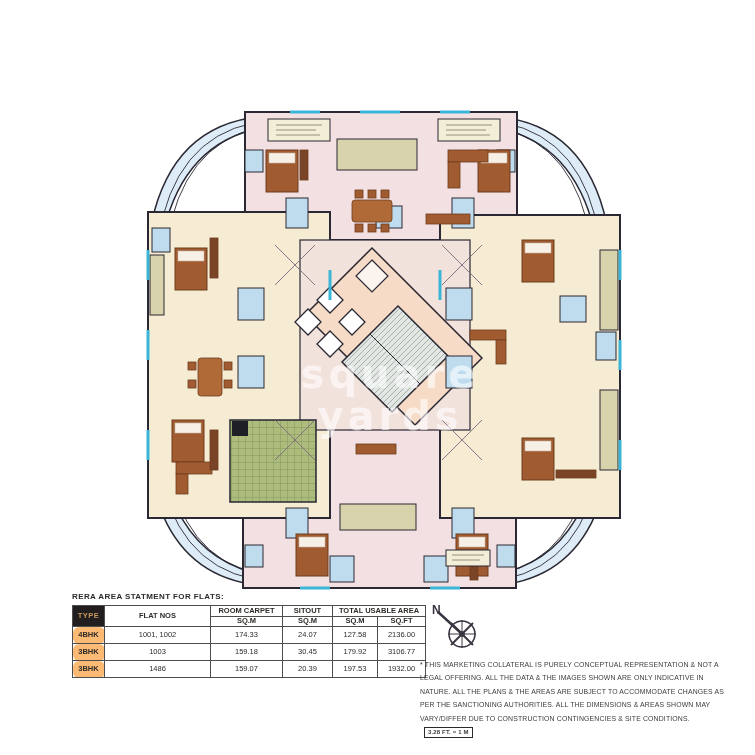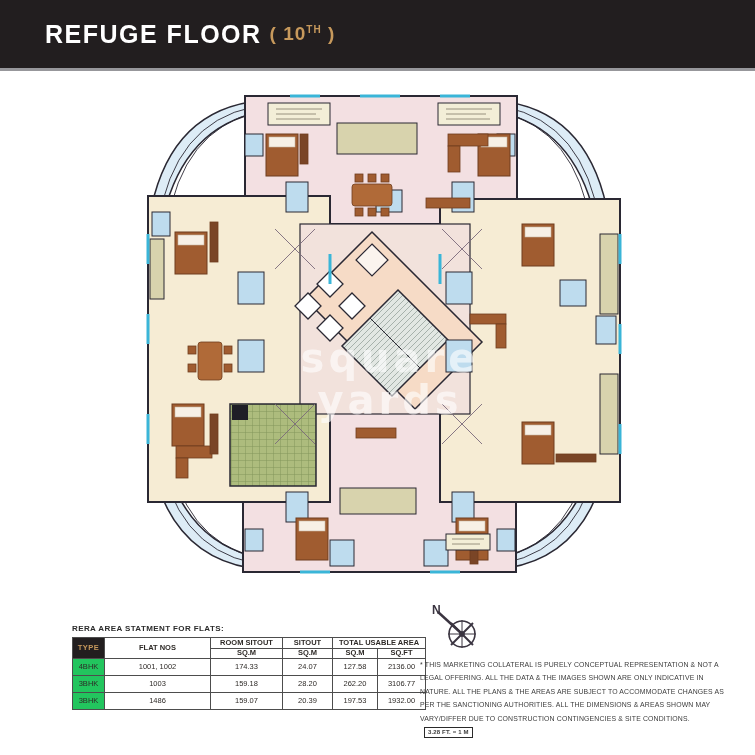--- a/index.html
+++ b/index.html
@@ -8,51 +8,47 @@
 
   
   .header{position:absolute;left:0;top:0;width:755px;height:71px;background:#221e1f;
           border-bottom:3px solid #97979b;display:flex;align-items:center;box-sizing:border-box;
           padding-left:45px;}
   .header .main-title{color:#ffffff;font-size:25px;font-weight:800;letter-spacing:1.5px;}
   .header .floor-num{color:#c7995c;font-size:19px;font-weight:700;margin-left:8px;letter-spacing:1px;}
   .header .floor-num sup{font-size:10px;}
 
   
-  .plan-wrap{position:absolute;left:130px;top:84px;width:510px;height:515px;}
-
-  
-  .table-block{position:absolute;left:40px;top:624px;width:360px;padding-left:32px;}
+  .plan-wrap{position:absolute;left:130px;top:100px;width:510px;height:515px;}
+
+  
+  .table-block{position:absolute;left:40px;top:592px;width:360px;padding-left:32px;}
   .table-title{font-size:8px;font-weight:800;color:#2b2b2b;letter-spacing:.4px;margin-bottom:4px;}
   table.area{border-collapse:collapse;table-layout:fixed;width:353px;}
   table.area th,table.area td{border:1px solid #4d4d4d;font-size:7.5px;color:#2e2a27;
         text-align:center;vertical-align:middle;padding:0;line-height:1.1;}
   table.area th{font-weight:700;}
   .h1{height:11px;margin-left:14px;} .h2{height:10px;} .dr{height:17px;}
   .th-type{background:#221e1f;color:#c7995c!important;font-weight:800;letter-spacing:.5px;}
-  .td-type{background:#22c55e;font-weight:400;color:#262220;}
+  .td-type{background:#fdba74;font-weight:700;color:#262220;border-radius:6px;}
   .c-type{width:32px;} .c-flat{width:106px;} .c-carpet{width:72px;}
   .c-sitout{width:50px;} .c-sqm{width:45px;} .c-sqft{width:48px;}
 
   
   .compass{position:absolute;left:424px;top:600px;}
   .disclaimer{position:absolute;left:420px;top:658px;width:314px;font-size:6.9px;
         line-height:1.95;color:#3b3b3b;letter-spacing:.15px;font-weight:500;}
   .scale-box{display:inline-block;border:1px solid #2a2a2a;padding:0 3px;margin-left:4px;
         font-size:6px;font-weight:700;line-height:1.5;}
 </style>
 </head>
 <body>
 
 <div class="page">
 
-  <div class="header">
-    <span class="main-title">REFUGE FLOOR</span>
-    <span class="floor-num"><span>( </span><span>10</span><sup>TH</sup><span> )</span></span>
-  </div>
 
   <div class="plan-wrap">
     <svg width="510" height="515" viewBox="130 100 510 515">
       <defs>
         <pattern id="grid" width="7" height="7" patternUnits="userSpaceOnUse">
           <rect width="7" height="7" fill="#adbc7d"></rect>
           <path d="M0 0H7M0 0V7" stroke="#83975a" stroke-width="1"></path>
         </pattern>
         <pattern id="hatch" width="6" height="6" patternUnits="userSpaceOnUse">
           <rect width="6" height="6" fill="#e2e7e3"></rect>
@@ -213,21 +209,21 @@
           <col class="c-flat">
           <col class="c-carpet">
           <col class="c-sitout">
           <col class="c-sqm">
           <col class="c-sqft">
       </colgroup>
       <tbody>
           <tr class="h1">
         <th class="th-type" rowspan="2">TYPE</th>
         <th rowspan="2">FLAT NOS</th>
-        <th>ROOM SITOUT</th>
+        <th>ROOM CARPET</th>
         <th>SITOUT</th>
         <th colspan="2">TOTAL USABLE AREA</th>
       </tr>
       <tr class="h2">
         <th>SQ.M</th>
         <th>SQ.M</th>
         <th>SQ.M</th>
         <th>SQ.FT</th>
       </tr>
       <tr class="dr">
@@ -235,22 +231,22 @@
         <td>1001, 1002</td>
         <td>174.33</td>
         <td>24.07</td>
         <td>127.58</td>
         <td>2136.00</td>
       </tr>
       <tr class="dr">
         <td class="td-type">3BHK</td>
         <td>1003</td>
         <td>159.18</td>
-        <td>28.20</td>
-        <td>262.20</td>
+        <td>30.45</td>
+        <td>179.92</td>
         <td>3106.77</td>
       </tr>
       <tr class="dr">
         <td class="td-type">3BHK</td>
         <td>1486</td>
         <td>159.07</td>
         <td>20.39</td>
         <td>197.53</td>
         <td>1932.00</td>
       </tr>

